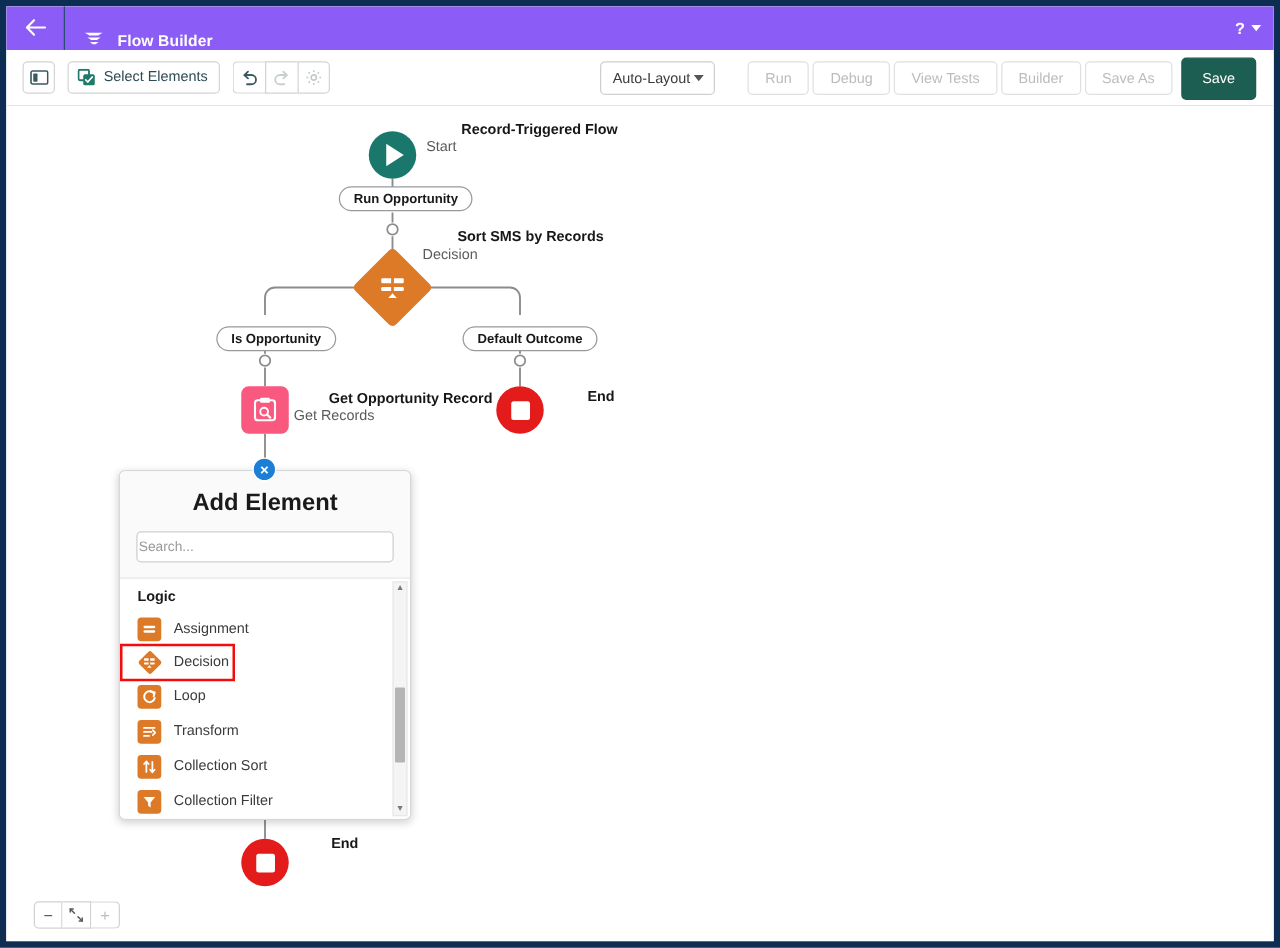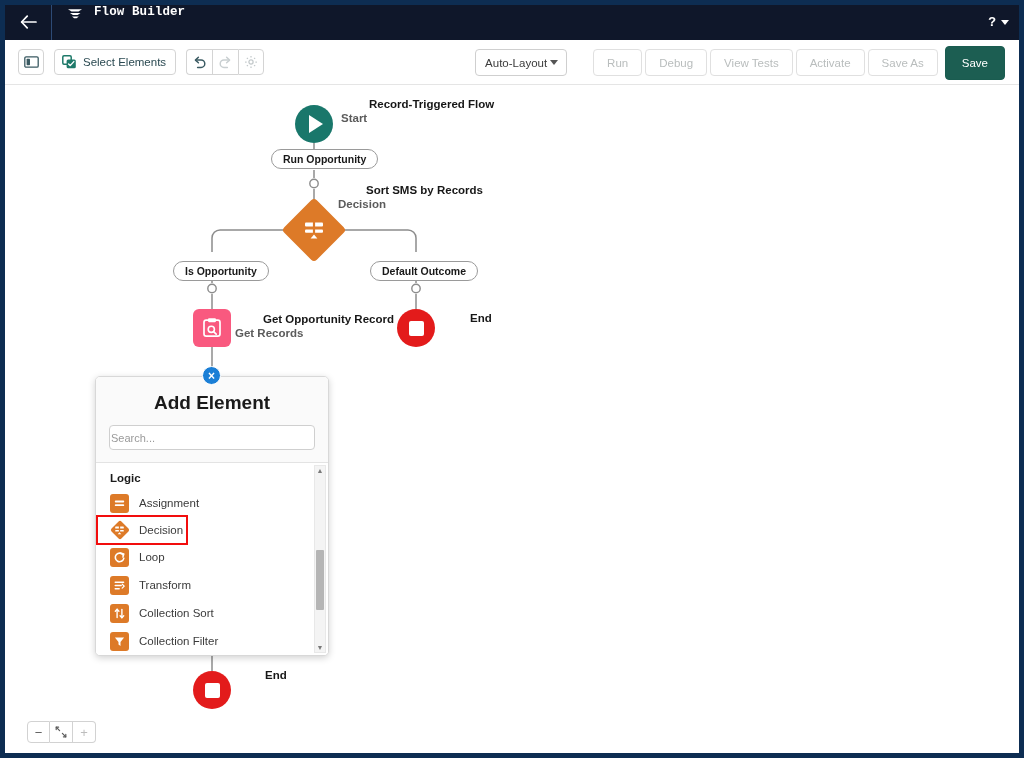--- a/index.html
+++ b/index.html
@@ -12,22 +12,22 @@
   #app {
     position: absolute; left: 5px; top: 5px;
     width: 1014px; height: 748px;
     background: #ffffff;
     overflow: hidden;
   }
 
   
   .header {
     position: absolute; left: 0; top: 0; width: 1014px; height: 35px;
-    background: #0f172a;
-    display: flex; align-items: flex-start; font-family: Liberation Mono, monospace;
+    background: #8b5cf6;
+    display: flex; align-items: flex-end;
   }
   .hdr-back {
     width: 46px; height: 35px;
     display: flex; align-items: center; justify-content: center;
     color: #ffffff;
   }
   .hdr-back svg { display:block; }
   .hdr-divider {
     width: 1px; height: 35px; background: #2d4a75;
   }
@@ -112,21 +112,21 @@
   .canvas {
     position: absolute; left: 0; top: 80px;
     width: 1014px; height: 668px;
     background: #ffffff; overflow: hidden;
   }
   .canvas-svg { position: absolute; left: 0; top: 0; }
 
   
   .nlabel { position: absolute; line-height: 1.25; }
   .nlabel .t1 { font-size: 11.5px; font-weight: 700; color: #171717; white-space: nowrap; padding-left: 28px; }
-  .nlabel .t2 { font-size: 11.5px; font-weight: 700; color: #5b5b5b; white-space: nowrap; }
+  .nlabel .t2 { font-size: 11.5px; font-weight: 400; color: #5b5b5b; white-space: nowrap; }
 
   
   .pill {
     position: absolute;
     height: 20px; padding: 0 11px;
     border: 1px solid #9a9a9a; border-radius: 11px;
     background: #ffffff;
     display: flex; align-items: center; justify-content: center;
     font-size: 10.5px; font-weight: 700; color: #181818;
     white-space: nowrap;
@@ -335,21 +335,21 @@
 
     <div class="tb-right">
       <div class="autolayout">
         <span>Auto-Layout</span>
         <span class="caret"></span>
       </div>
       <div class="act-group">
         <div class="btn-action">Run</div>
         <div class="btn-action">Debug</div>
         <div class="btn-action">View Tests</div>
-        <div class="btn-action">Activate</div>
+        <div class="btn-action">Builder</div>
         <div class="btn-action">Save As</div>
         <div class="btn-save">Save</div>
       </div>
     </div>
   </div>
 
   <div class="canvas">
 
     <svg class="canvas-svg" width="1014" height="668">
       <g stroke="#8c8c8c" stroke-width="1.5" fill="none">

